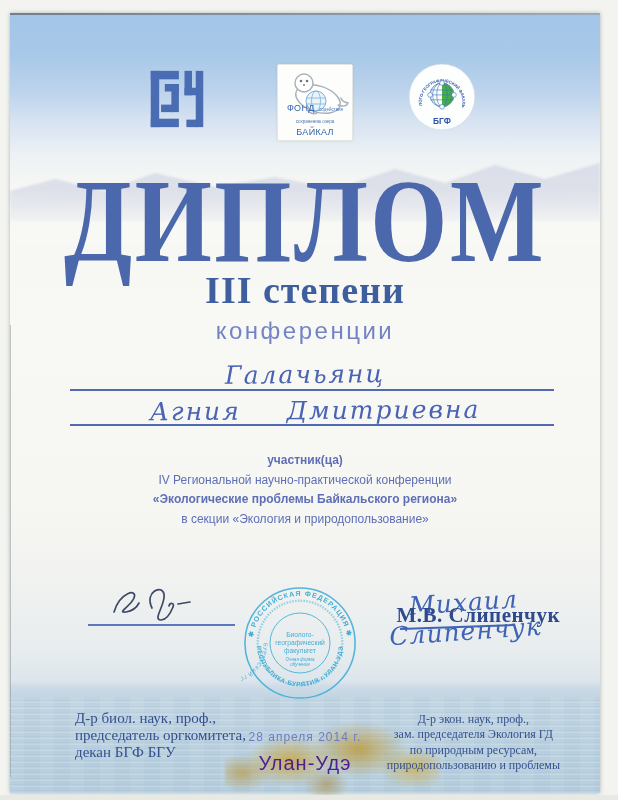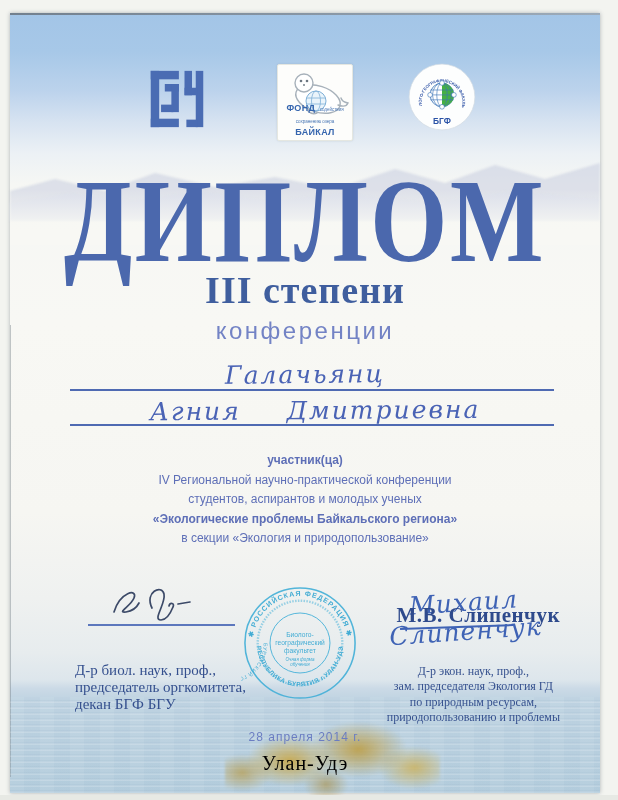--- a/index.html
+++ b/index.html
@@ -42,30 +42,30 @@
     line-height:1;color:#4b68ad;letter-spacing:3px;transform:scaleX(.84);}
   .degree{top:268px;font-family:"Liberation Serif",serif;font-weight:bold;font-size:38px;
     color:#3f5e9e;letter-spacing:1px;}
   .awarded{top:317px;font-size:24px;letter-spacing:2.5px;color:#7383c5;}
   .hand1{top:360px;font-size:25px;letter-spacing:2px;transform:rotate(-.6deg);}
   .hand2{position:absolute;left:150px;top:396px;font-size:25px;letter-spacing:2px;word-spacing:36px;transform:rotate(-.4deg);}
   .nameline{position:absolute;left:70px;width:484px;height:2px;background:#4f6ab2;}
   .confblock{top:451px;font-size:12px;line-height:19.5px;color:#5e6fb7;}
   .confblock .b{font-weight:bold;}
   .signame{font-family:"Liberation Serif",serif;font-weight:bold;font-size:21px;color:#2e4a8c;letter-spacing:.5px;}
-  .sigtitle{font-family:"Liberation Serif",serif;color:#35508e;}
+  .sigtitle{font-family:"Liberation Serif",serif;color:#35508e;margin-top:48px;}
   .sigtitle-l{font-size:15px;line-height:17px;}
   .sigtitle-r{font-size:12px;line-height:15.4px;text-align:center;}
   .script{font-size:25px;transform:rotate(-4deg);color:#3f63b5;letter-spacing:1px;}
   .dateline{top:730px;font-size:12px;color:#6b7dc2;letter-spacing:1px;}
-  .cityline{top:752px;font-size:20px;color:#000000;letter-spacing:1px;font-family:Liberation Serif, serif;}
+  .cityline{top:752px;font-size:20px;color:#4c1d95;letter-spacing:1px;}
   .fundcard{position:absolute;left:277px;top:64px;width:74px;height:75px;background:#fdfdfb;
     border:1px solid #e5e7e1;border-radius:2px;box-shadow:0 0 2px rgba(120,130,140,.25);}
   .fundtext{position:absolute;left:0;right:0;bottom:4px;text-align:center;line-height:8px;color:#3565ae;}
-  .fundtext .big{font-weight:bold;font-size:9px;letter-spacing:.3px;margin-top:21px;}
+  .fundtext .big{font-weight:normal;font-size:9px;letter-spacing:.3px;margin-top:21px;}
   .fundtext .small{font-size:4.5px;color:#4a77b5;}
 </style>
 </head>
 <body>
 
 <div id="scan">
   <div class="page">
     <div class="edge-top"></div>
     <div class="edge-left"></div>
     <svg class="mountains" viewBox="0 0 590 80" preserveAspectRatio="none">
@@ -157,21 +157,20 @@
   <div class="center awarded">конференции</div>
 
   <div class="center hand hand1">Галачьянц</div>
   <div class="nameline" style="top:389px"></div>
   <div class="hand hand2">Агния Дмитриевна</div>
   <div class="nameline" style="top:424px"></div>
 
   <div class="center confblock">
     <div class="b">участник(ца)</div>
     <div>IV Региональной научно-практической конференции</div>
-    <div>студентов, аспирантов и молодых ученых</div>
     <div class="b">«Экологические проблемы Байкальского региона»</div>
     <div>в секции «Экология и природопользование»</div>
   </div>
 
   <svg class="abs" style="left:100px;top:582px" width="110" height="46" viewBox="0 0 110 46">
     <path d="M14 30 C 20 10, 38 6, 34 16 C 31 24, 16 31, 26 30 C 32 29, 37 25, 39 21
              M52 26 C 44 10, 62 2, 64 12 C 66 22, 52 38, 61 38 C 67 38, 71 30, 73 25 C 75 21, 70 20, 69 24
              M78 22 L90 20" fill="none" stroke="#3c4a68" stroke-width="1.7" stroke-linecap="round"></path>
   </svg>
   <div class="abs" style="left:88px;top:624px;width:147px;height:2px;background:#5c77bd"></div>

